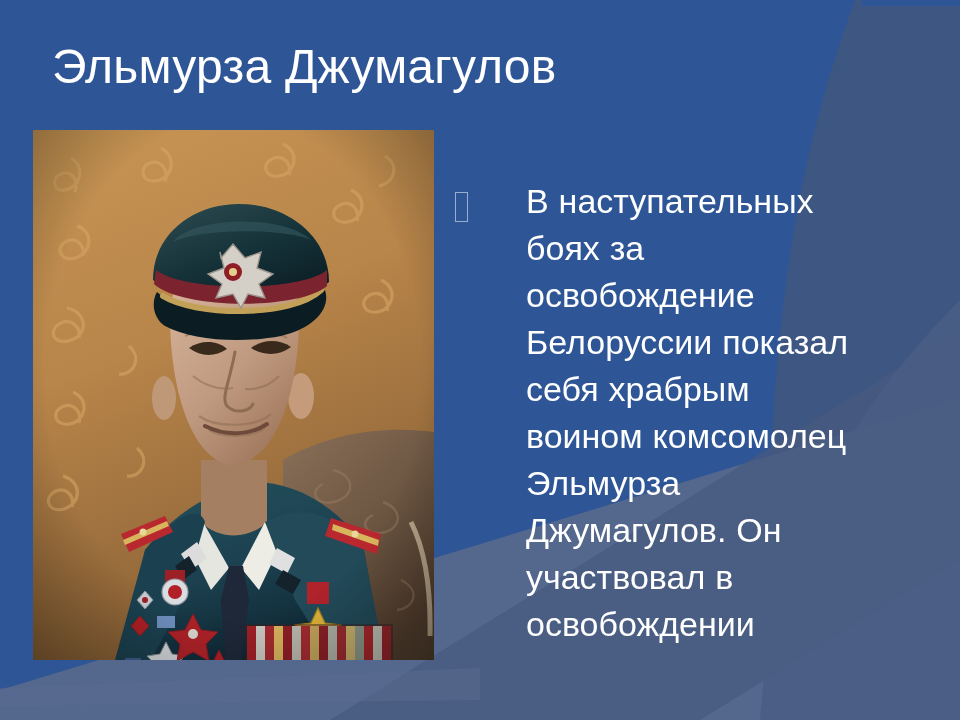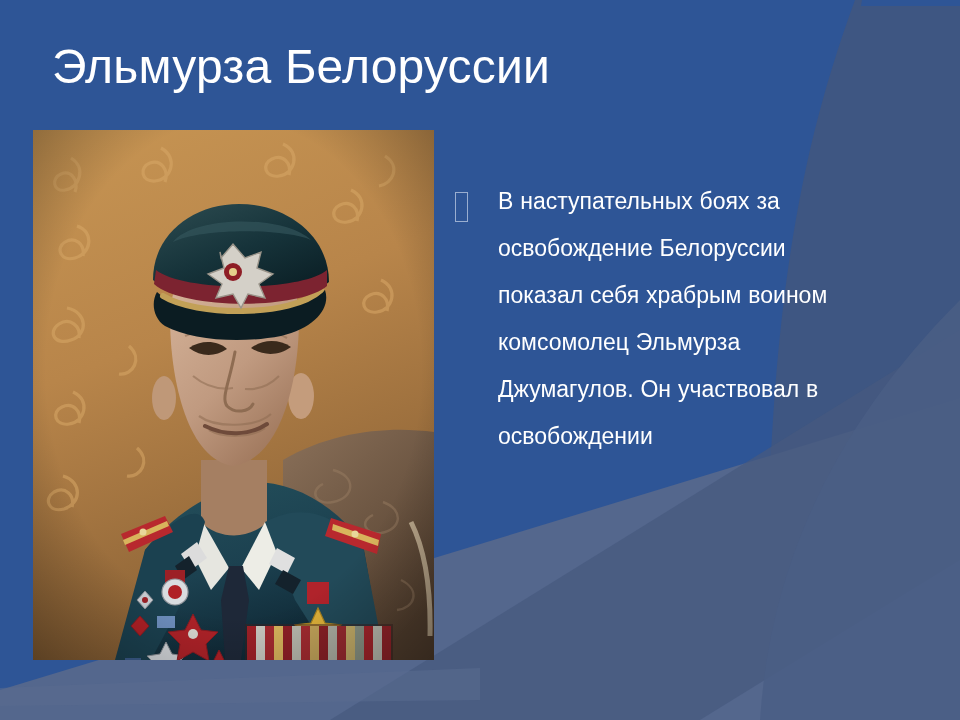--- a/index.html
+++ b/index.html
@@ -70,24 +70,25 @@
     height: 30px;
     margin-top: 14px;
     margin-right: 30px;
     border: 1.5px solid #9aaed0;
     box-sizing: border-box;
     background: transparent;
   }
   .body-text {
     flex: 1 1 auto;
     color: #FFFFFF;
-    font-size: 23px;
+    font-size: 34px;
     line-height: 47px;
     font-weight: 400;
     word-spacing: 0.5px;
+    margin-left: 28px;
   }
 </style>
 </head>
 <body>
 
 <div class="slide">
 
   <div class="bg-layer">
     <svg viewBox="0 0 960 720" xmlns="http://www.w3.org/2000/svg" aria-hidden="true">
 
@@ -100,21 +101,21 @@
       <path d="M 0 690 L 960 398 L 960 720 L 0 720 Z" fill="#54678D"></path>
 
       <path d="M 330 720 L 960 330 L 960 560 L 700 720 Z" fill="#47597F" opacity="0.75"></path>
 
       <path d="M 960 300 C 830 430 770 570 760 720 L 960 720 Z" fill="#4A5E85" opacity="0.85"></path>
 
       <path d="M 0 688 L 480 668 L 480 700 L 0 706 Z" fill="#5A6C90" opacity="0.55"></path>
     </svg>
   </div>
 
-  <div class="title">Эльмурза Белоруссии</div>
+  <div class="title">Эльмурза Джумагулов</div>
 
   <div class="photo-frame">
     <svg viewBox="0 0 401 530" xmlns="http://www.w3.org/2000/svg" role="img">
       <title>Эльмурза Джумагулов в парадной военной форме с орденами и медалями</title>
       <defs>
         <linearGradient id="wallGrad" x1="0" y1="0" x2="0.3" y2="1">
           <stop offset="0%" stop-color="#C79553"></stop>
           <stop offset="45%" stop-color="#B8854A"></stop>
           <stop offset="100%" stop-color="#8A6135"></stop>
         </linearGradient>

